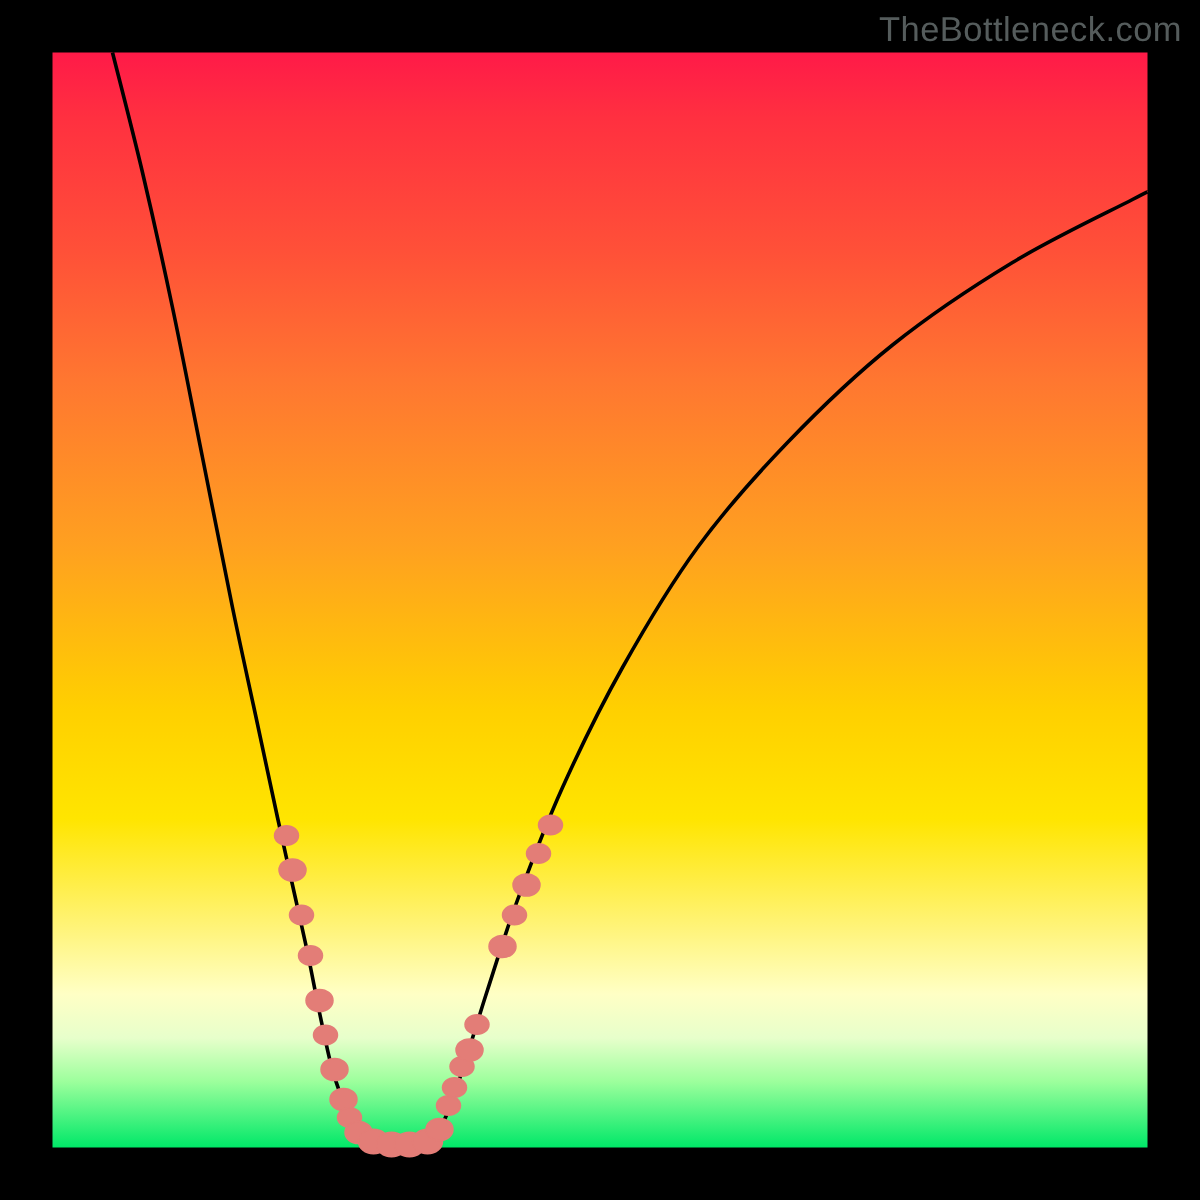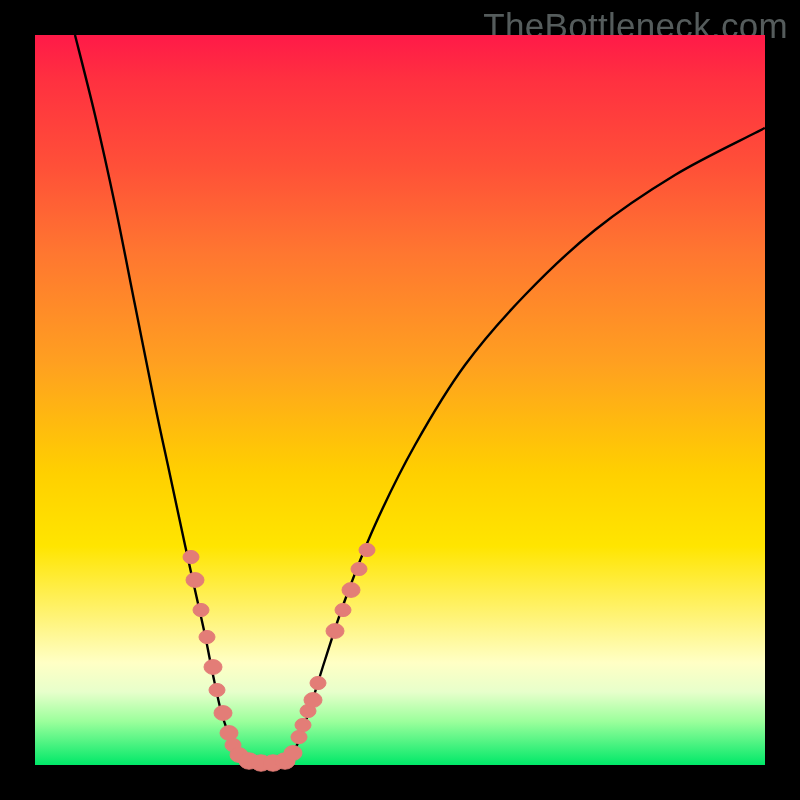--- a/index.html
+++ b/index.html
@@ -37,21 +37,21 @@
        #fff47a 80%,
        #ffffc5 86%,
        #e7ffcb 90%,
        #9cff9c 94%,
        #00e868 100%);
   }
   .attrib {
     position: absolute;
     top: 6px;
     right: 12px;
-    font-size: 35px;
+    font-size: 23px;
     color: #555c5c;
     font-weight: 500;
     letter-spacing: 0.3px;
   }
   svg.curve-layer {
     position: absolute;
     left: 0;
     top: 0;
     width: 730px;
     height: 730px;

